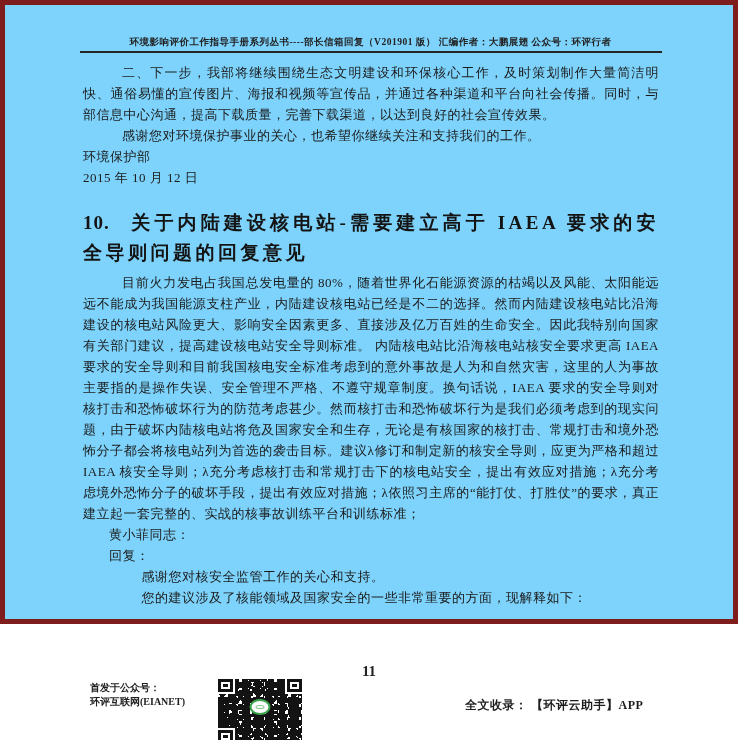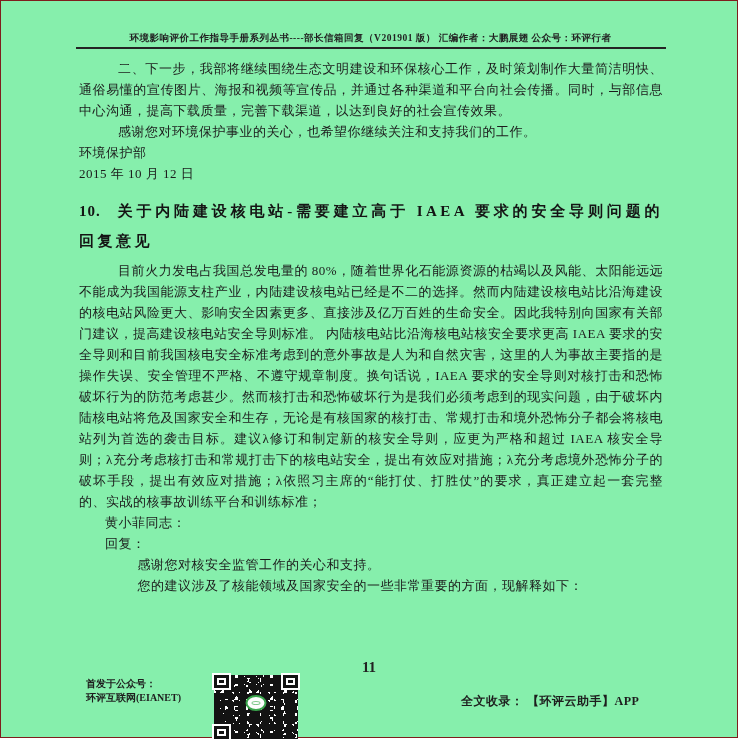--- a/index.html
+++ b/index.html
@@ -2,22 +2,22 @@
 <html lang="zh"><head>
 <meta charset="utf-8">
 <style>
   html,body{margin:0;padding:0;}
   body{
     width:740px;height:740px;background:#fff;
     font-family:"Liberation Serif","DejaVu Serif",serif;
     color:#1b1b1b;overflow:hidden;
   }
   .page{
-    position:relative;width:738px;height:738px;
-    border:1px solid #7f1d1d;background:#86efac;box-sizing:border-box;
+    position:relative;width:738px;height:624px;
+    border:5px solid #7f1d1d;background:#7dd3fc;box-sizing:border-box;
   }
   
   .doc-header{
     position:absolute;top:31px;left:75px;right:72px;
     text-align:center;font-size:9.5px;font-weight:bold;
     letter-spacing:.5px;color:#222;white-space:nowrap;
   }
   .header-rule{
     position:absolute;top:46px;left:75px;right:71px;
     height:2px;background:#242424;
@@ -26,21 +26,21 @@
   .content{
     position:absolute;top:57px;left:78px;right:74px;
     font-size:13px;line-height:21px;letter-spacing:.5px;
   }
   .content p{margin:0;text-align:justify;}
   .ind2{text-indent:2em;}
   .ind3{text-indent:3em;}
   .ind4{text-indent:4.5em;}
   .right{text-align:right;padding-right:8px;}
   .section-heading{
-    margin:12px 0 4px 0;font-size:15px;font-weight:bold;
+    margin:20px 0 4px 0;font-size:19px;font-weight:bold;
     line-height:30px;letter-spacing:3.5px;text-align:justify;color:#141414;
   }
   .section-heading .num{letter-spacing:1px;margin-right:1.1em;}
   
   .page-number{
     position:absolute;top:658px;left:0;right:0;text-align:center;
     font-size:15px;font-weight:bold;color:#222;
   }
   .footer-left{
     position:absolute;left:85px;top:676px;

